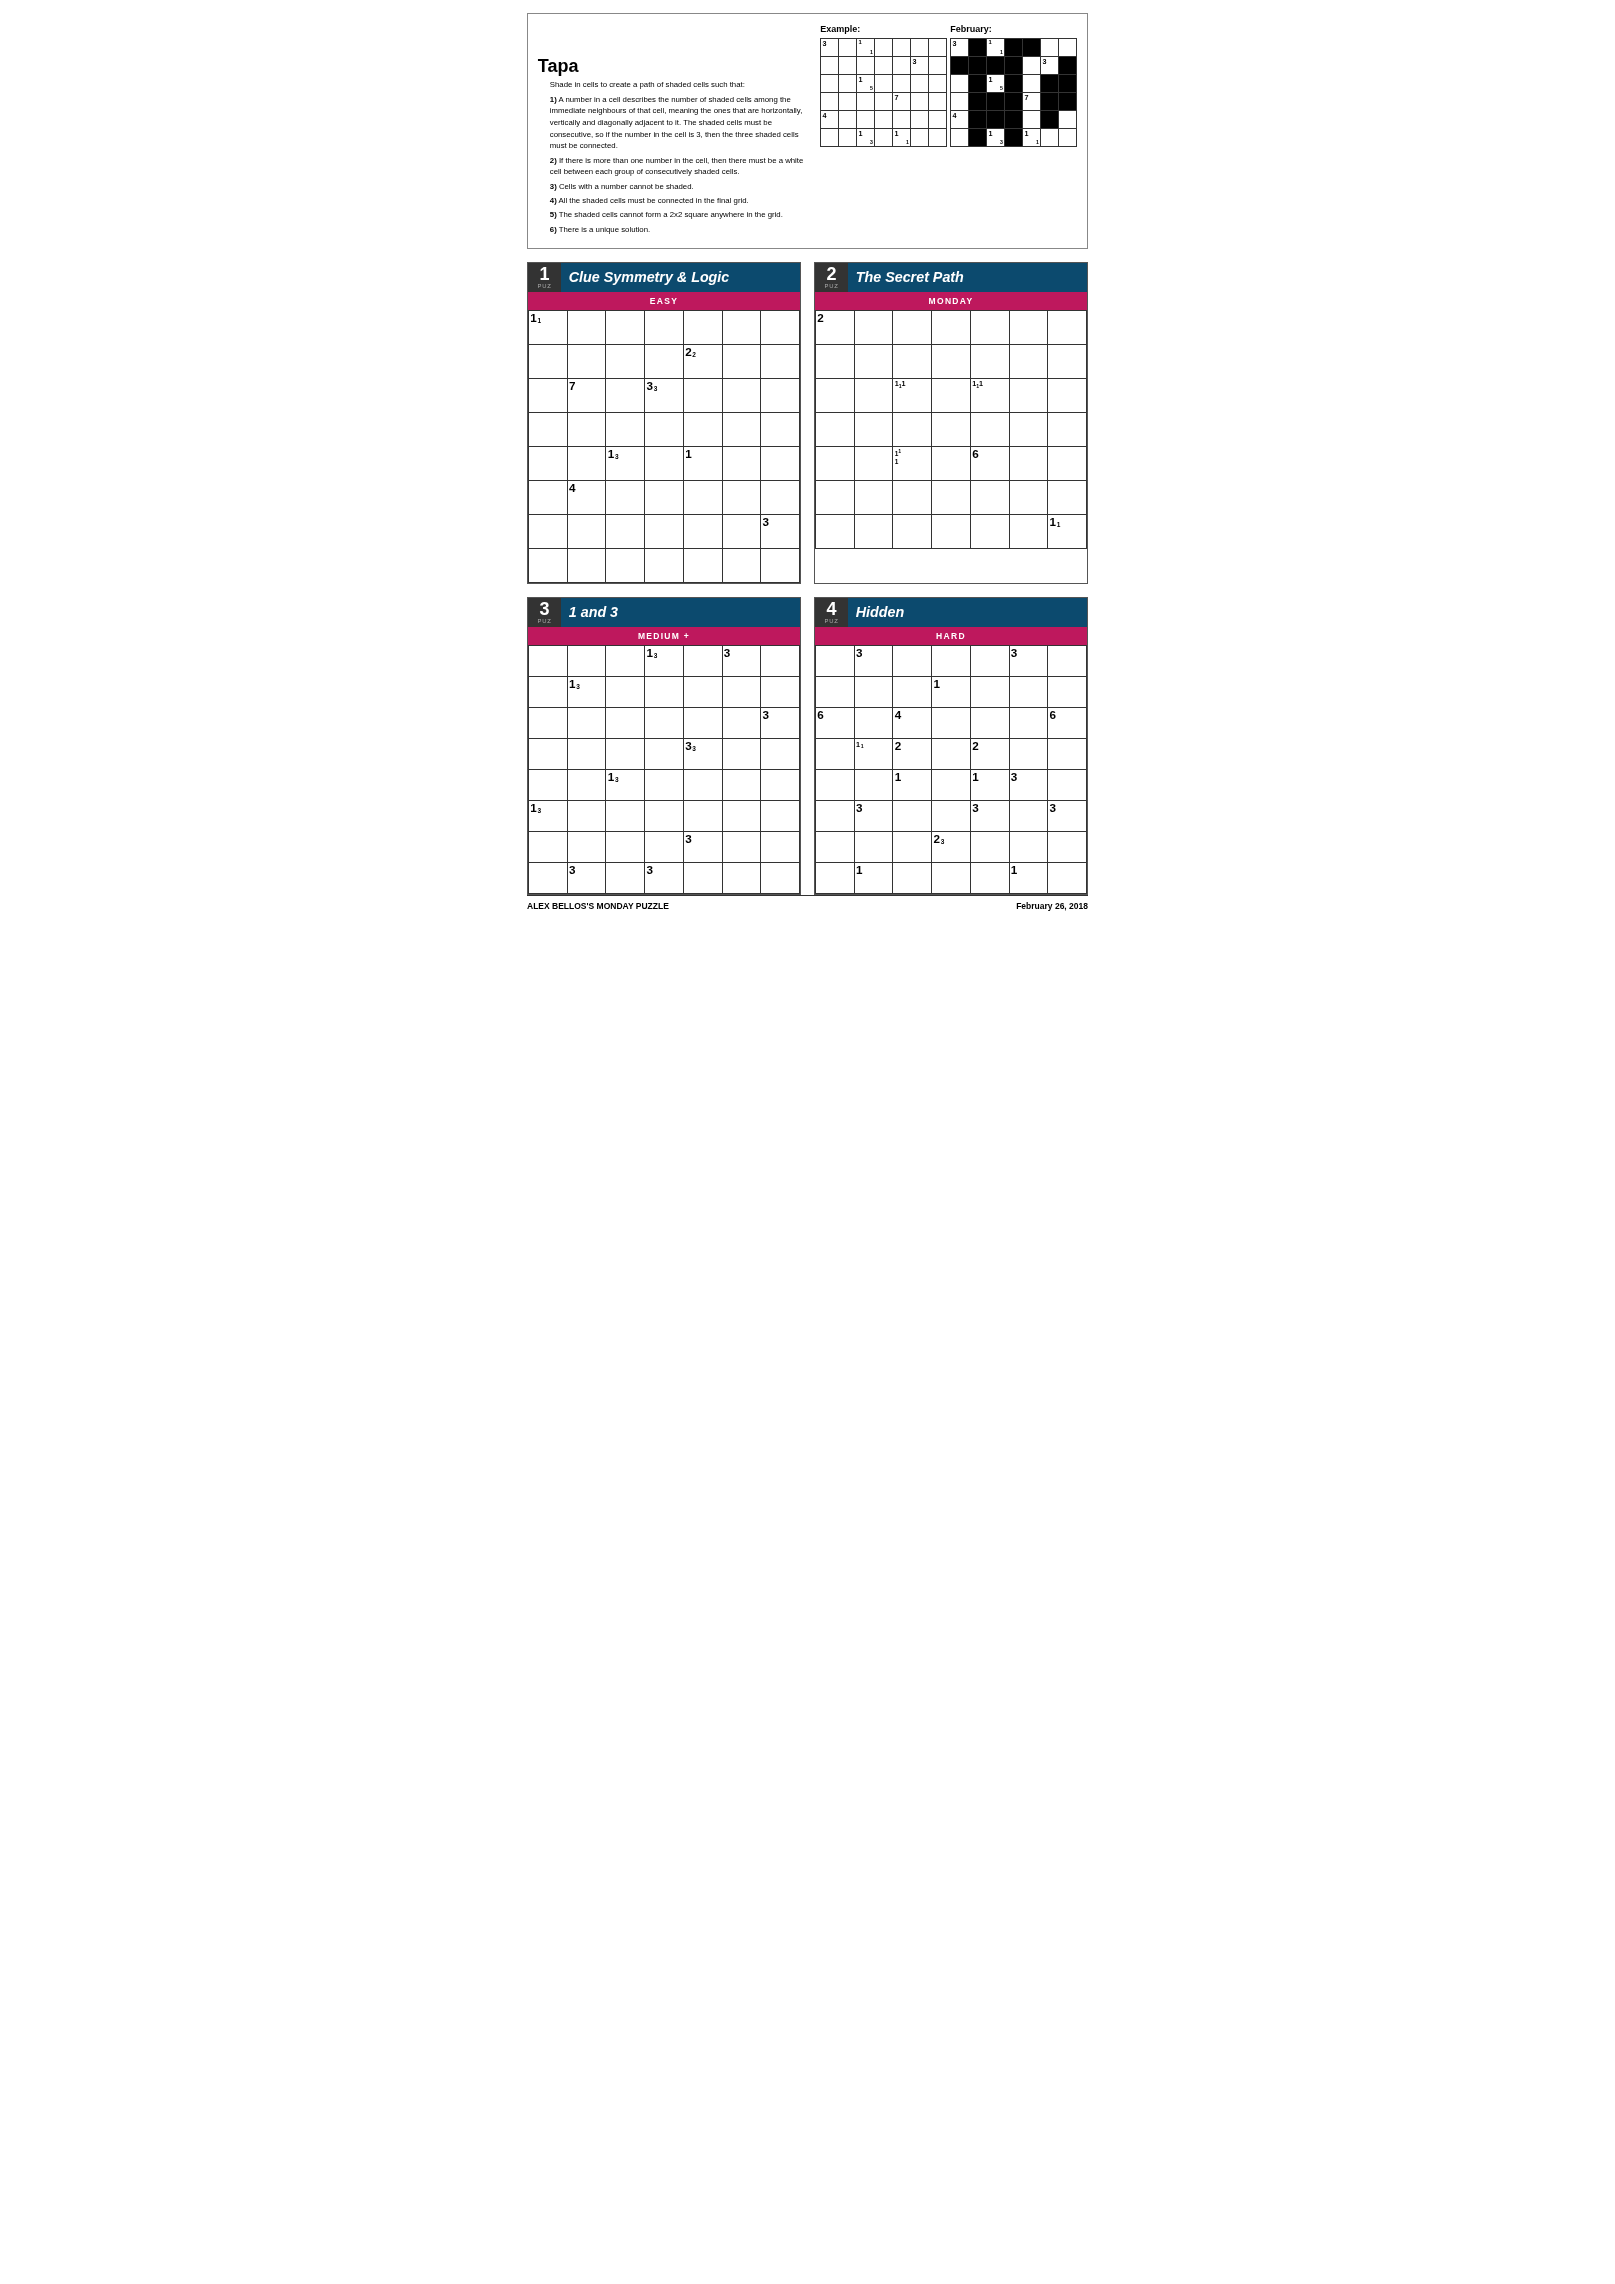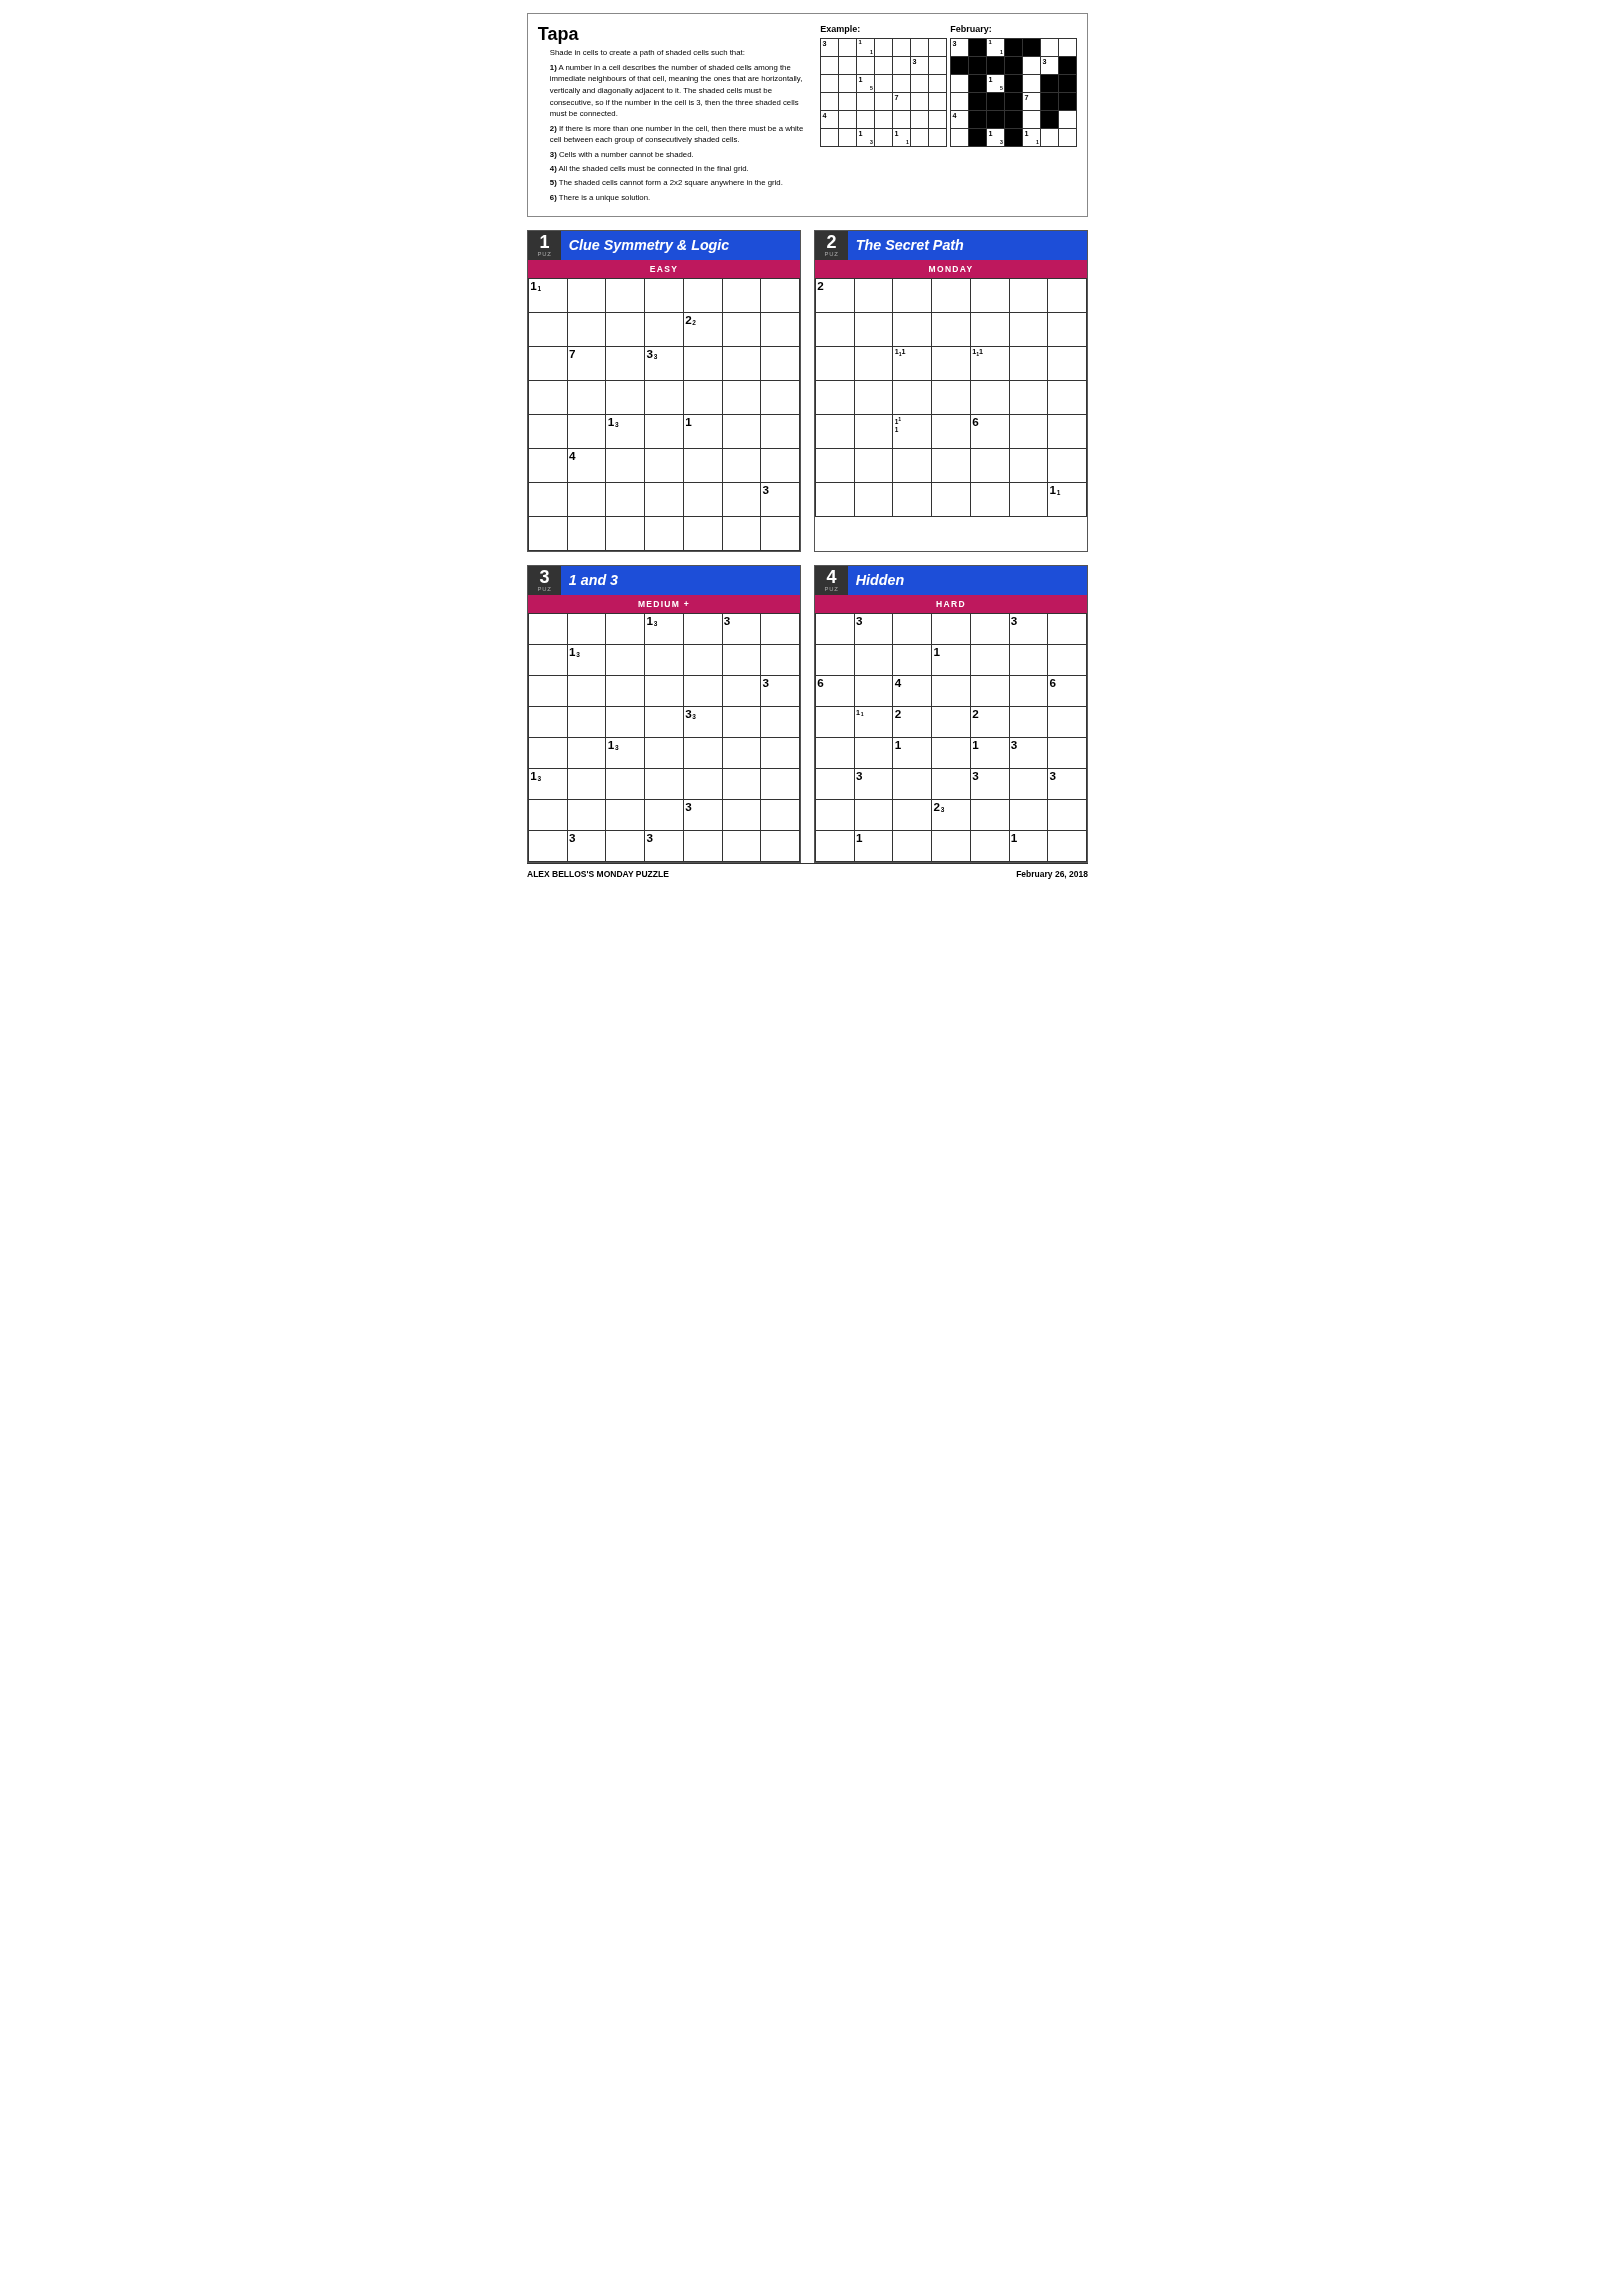--- a/index.html
+++ b/index.html
@@ -14,20 +14,21 @@
     
     .instructions-box {
       border: 1.3px solid #888;
       padding: 9.8px;
       margin-bottom: 13px;
       display: flex;
       gap: 13px;
     }
     .instructions-text {
       flex: 1.2;
+      margin-top: 32px;
     }
     .instructions-title {
       font-size: 18px;
       font-weight: bold;
       margin-bottom: 2.6px;
     }
     .instructions-text p {
       font-size: 7.8px;
       line-height: 1.5;
       margin-bottom: 2.6px;
@@ -111,21 +112,21 @@
       font-weight: 900;
       line-height: 1;
       color: white;
     }
     .puzzle-number-small {
       font-size: 5.9px;
       color: #aaa;
       letter-spacing: 0.7px;
     }
     .puzzle-title {
-      background: #1d4ed8;
+      background: #0c4a6e;
       color: white;
       font-size: 14.3px;
       font-weight: 900;
       padding: 5.2px 7.8px;
       display: flex;
       align-items: center;
       flex: 1;
       font-style: italic;
     }
     .puzzle-difficulty {

